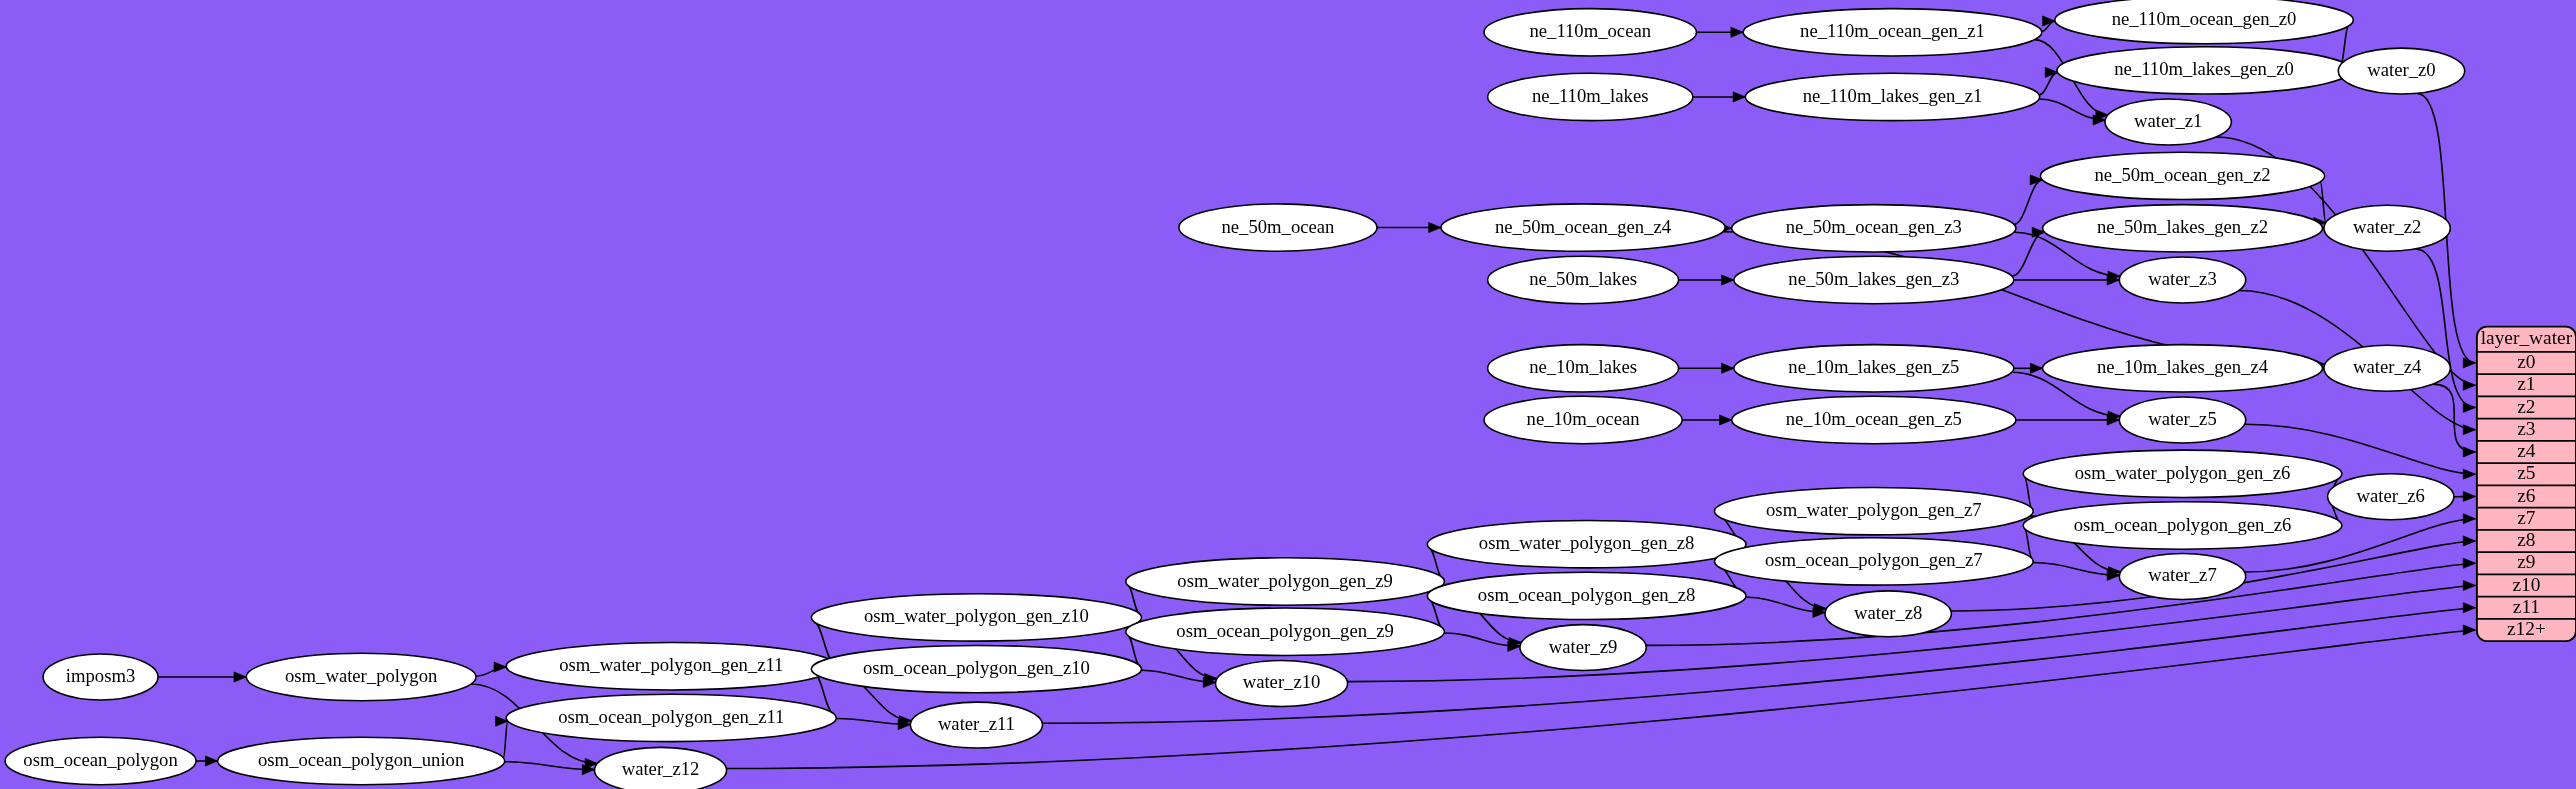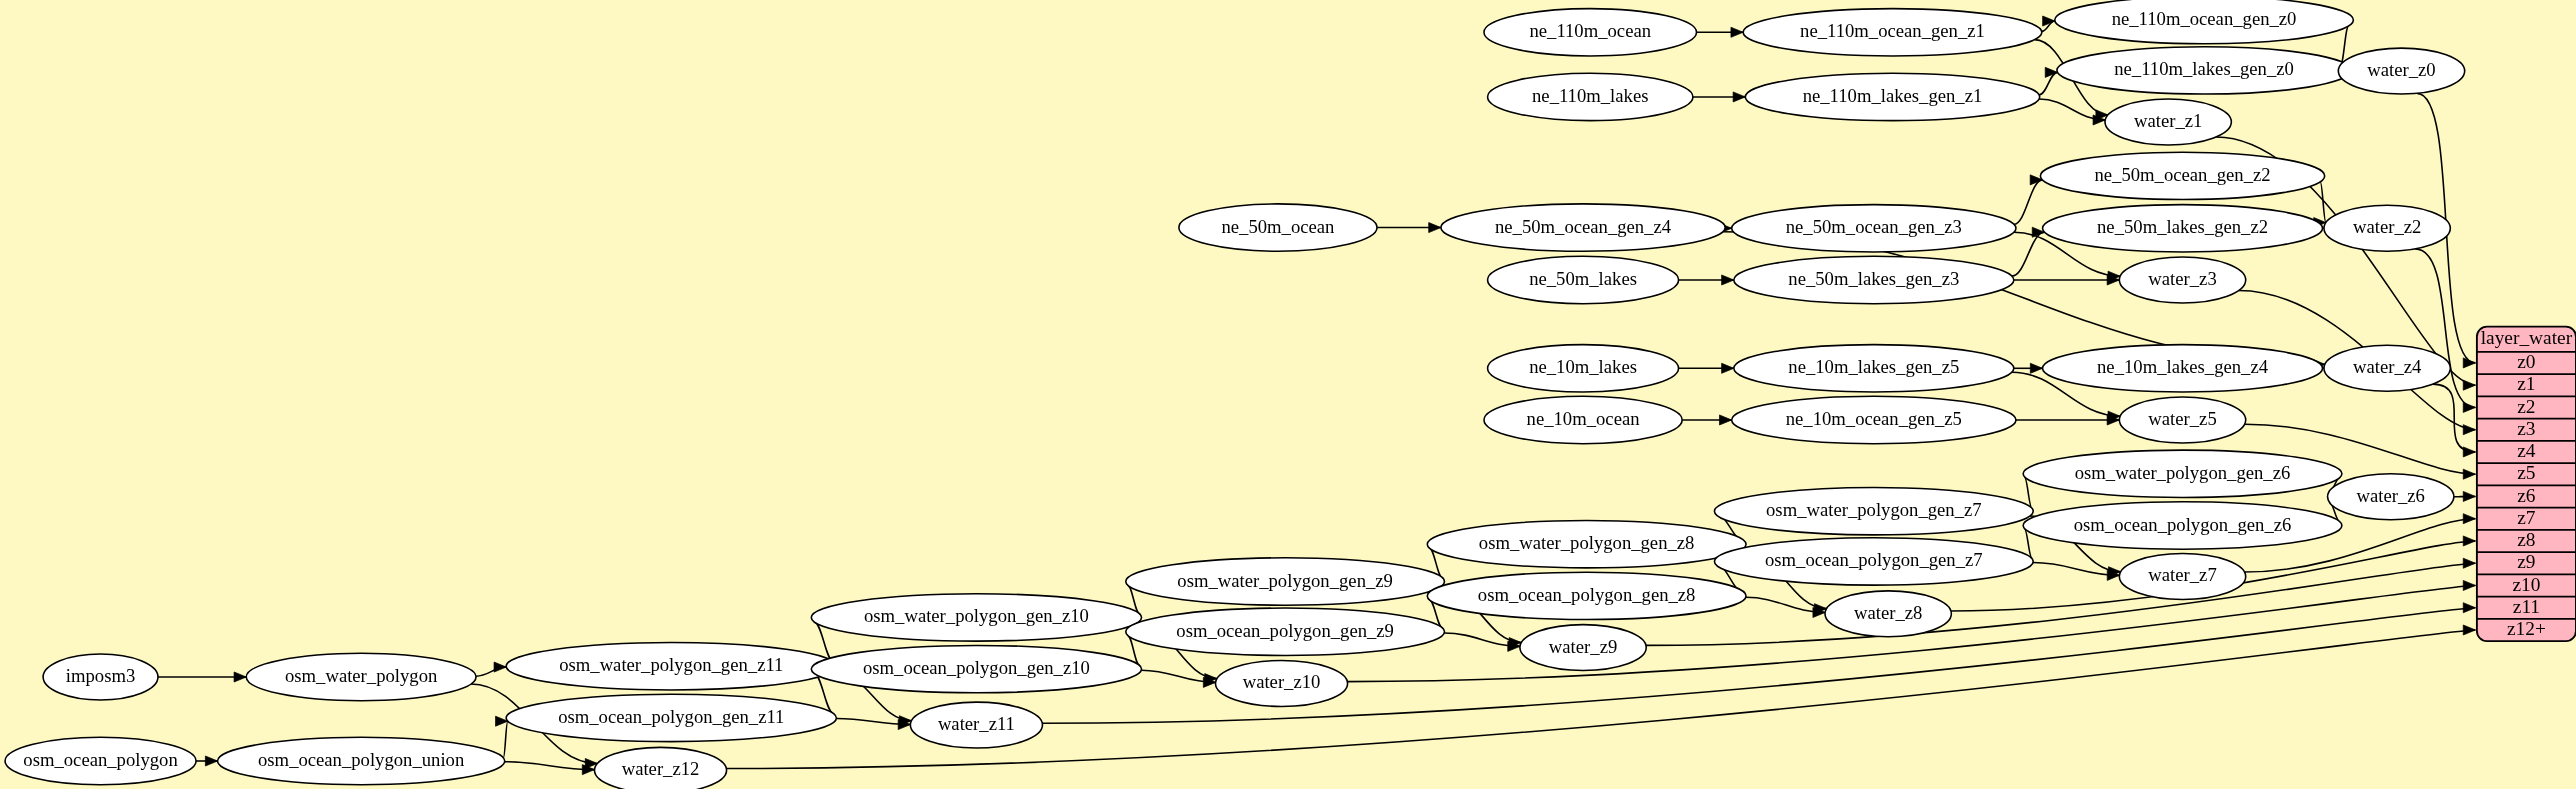--- a/index.html
+++ b/index.html
@@ -1,17 +1,17 @@
 <!DOCTYPE html>
 <html style="font-size:11.5px"><head>
 <meta charset="utf-8">
 <style>
   html,body{margin:0;padding:0;background:#ffffff;}
   body{font-family:"Liberation Serif", serif;}
-  #stage{position:relative;width:2576px;height:789px;background:#fef9c3;overflow:hidden;}
+  #stage{position:relative;width:2576px;height:789px;background:#8b5cf6;overflow:hidden;}
   svg#graph{position:absolute;left:0;top:0;width:2576px;height:789px;display:block;}
   .node-ellipse{fill:#ffffff;stroke:#000000;stroke-width:2.2;}
   .node-label{font-family:"Liberation Serif", serif;font-size:26px;fill:#000000;text-anchor:middle;dominant-baseline:middle;}
   .edge-path{fill:none;stroke:#000000;stroke-width:2.2;}
   .arrow-head{fill:#000000;stroke:#000000;stroke-width:1;}
   .rec-outer{fill:#ffb6c1;stroke:#000000;stroke-width:2.6;}
   .rec-line{stroke:#000000;stroke-width:2.4;}
   .rec-label{font-family:"Liberation Serif", serif;font-size:27px;fill:#000000;text-anchor:middle;dominant-baseline:middle;}
   .rec-title{font-family:"Liberation Serif", serif;font-size:27px;fill:#000000;text-anchor:middle;dominant-baseline:middle;}
 </style>

